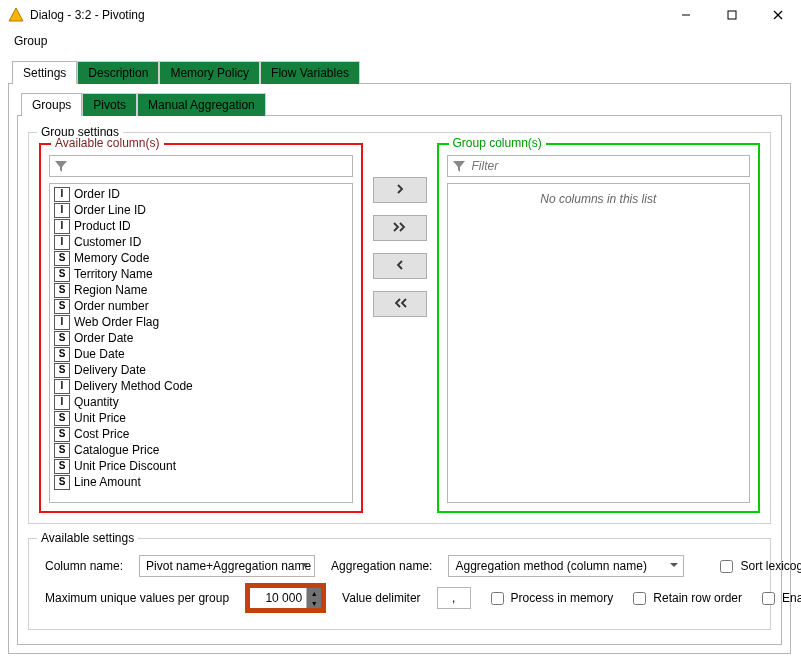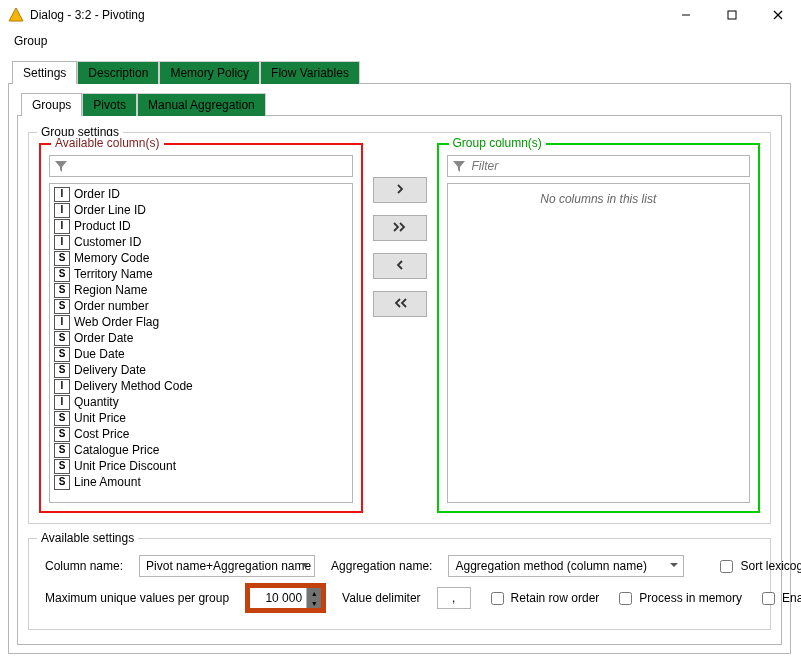--- a/index.html
+++ b/index.html
@@ -501,26 +501,26 @@
                     <span>▲</span>
                     <span>▼</span>
                   </div>
               </div>
 
               <label class="lbl">Value delimiter</label>
               <input class="tiny-input" type="text" value="," style="">
 
               <label class="chk">
                 <input type="checkbox" style="">
-                <span>Retain row order</span>
+                <span>Process in memory</span>
               </label>
 
               <label class="chk">
                 <input type="checkbox" style="">
-                <span>Process in memory</span>
+                <span>Retain row order</span>
               </label>
 
               <label class="chk">
                 <input type="checkbox" style="">
                 <span>Enable hiliting</span>
               </label>
             </div>
           </div>
 
         </div>

